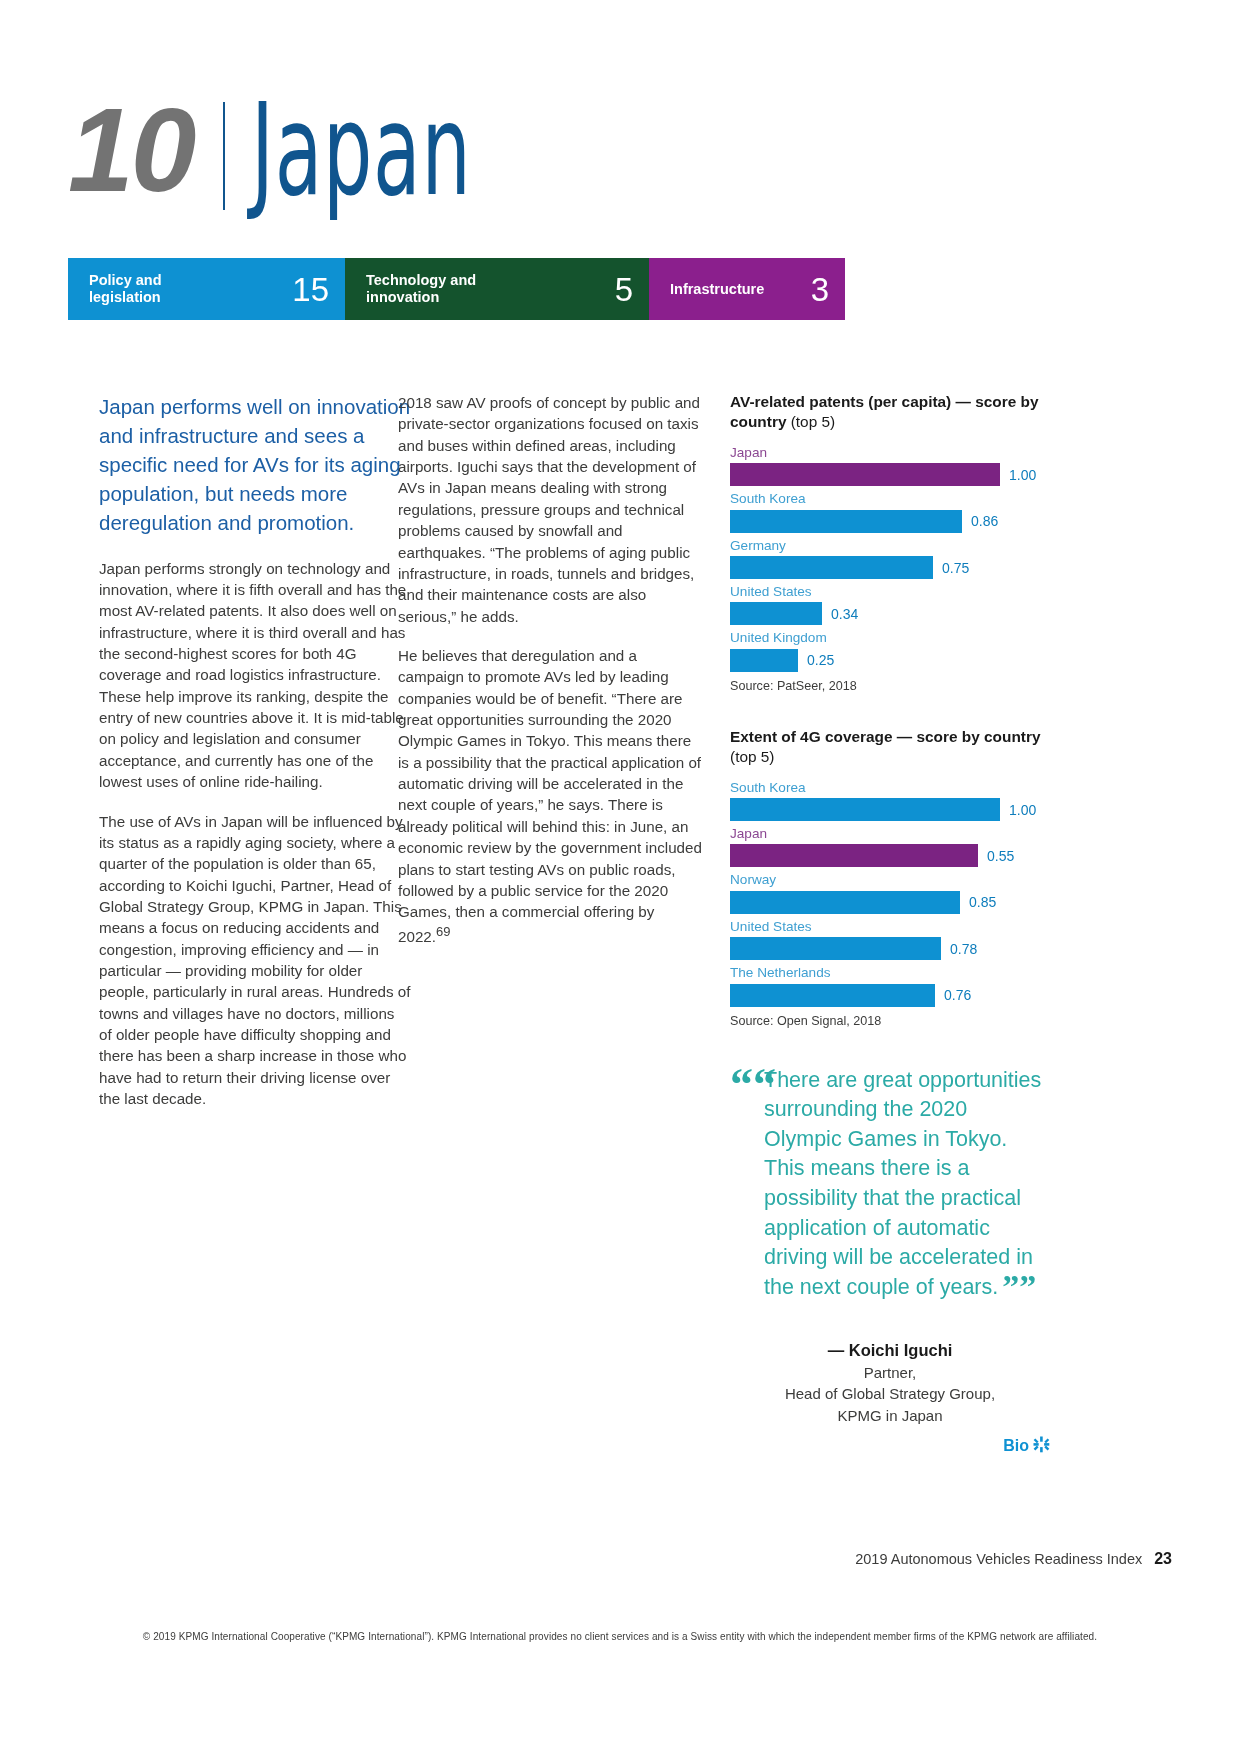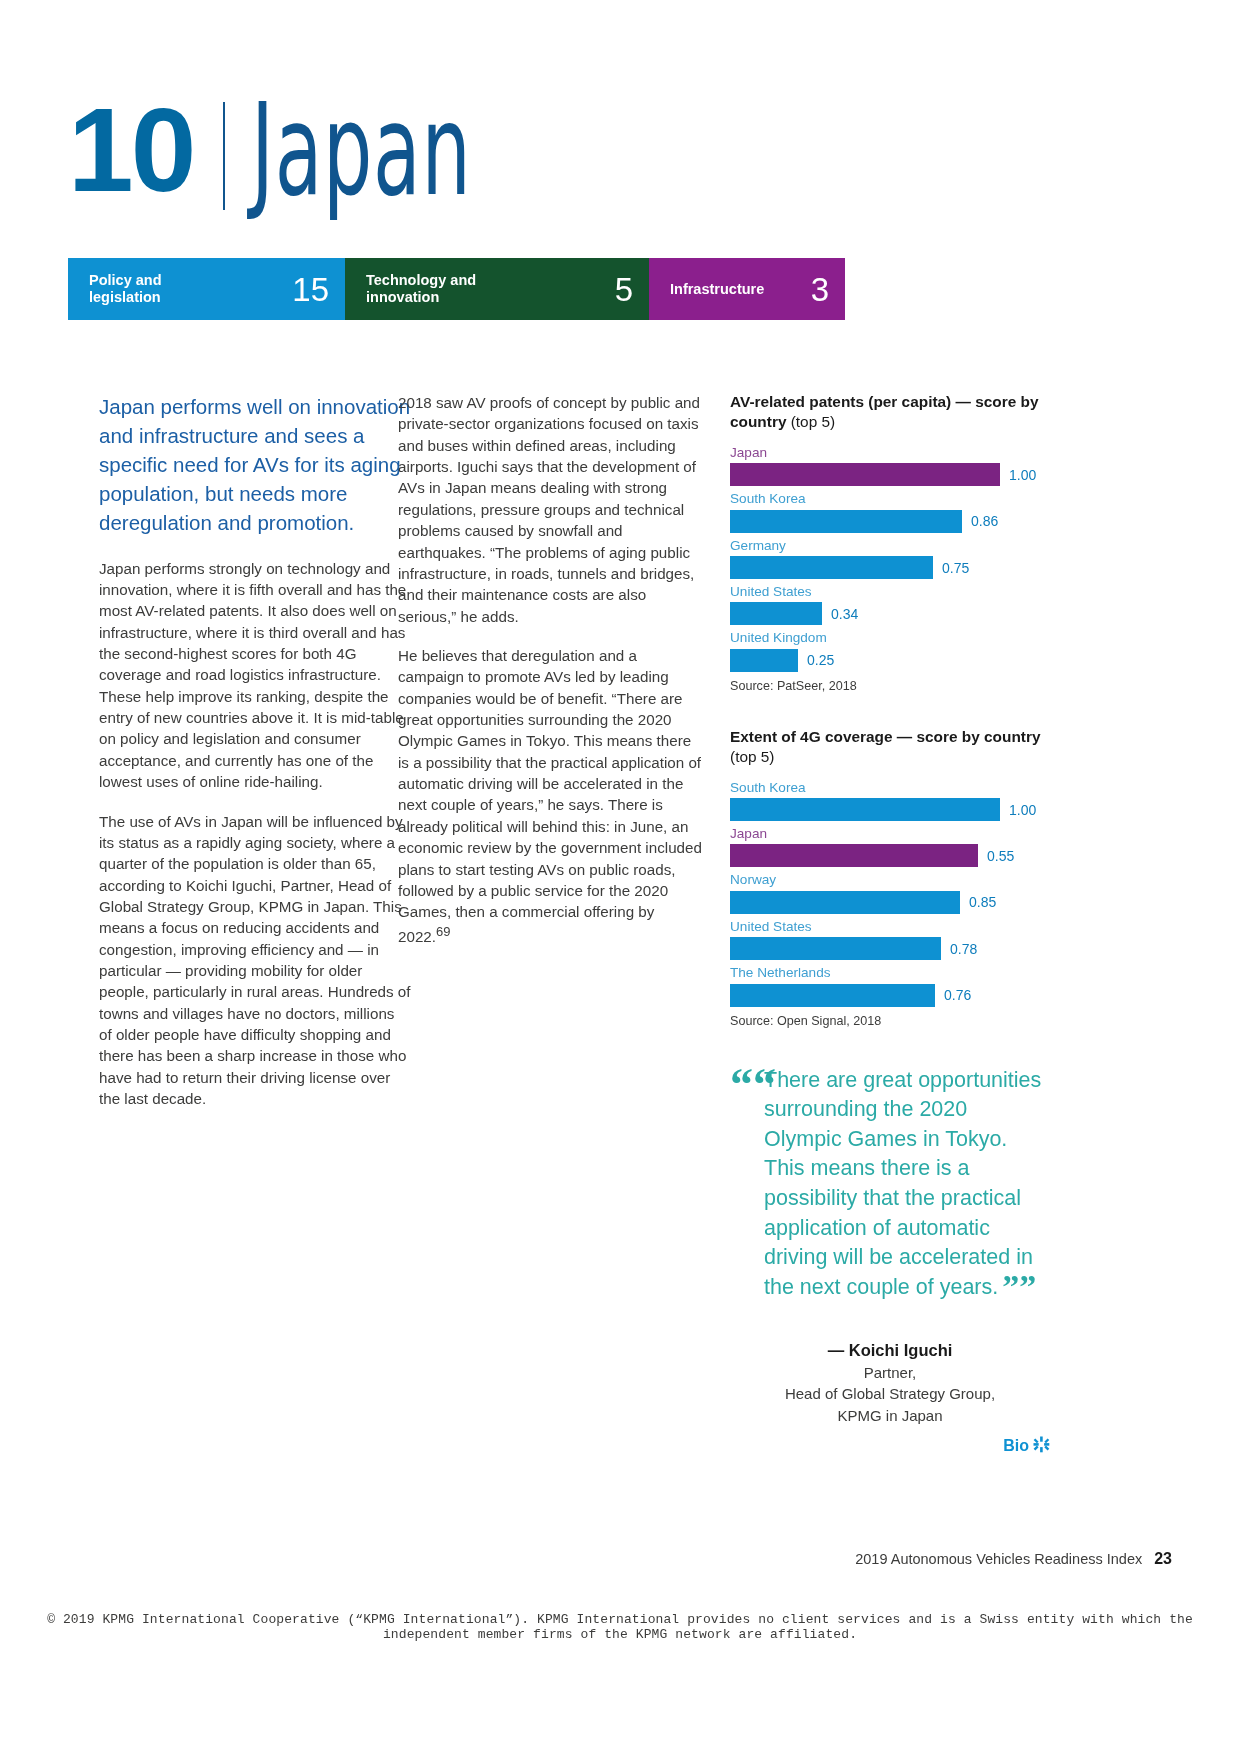--- a/index.html
+++ b/index.html
@@ -23,23 +23,24 @@
     position: absolute;
     left: 68px;
     top: 96px;
     display: flex;
     align-items: flex-start;
   }
   .title-rank {
     font-size: 118px;
     line-height: 0.92;
     font-weight: bold;
-    color: #0369a1;
+    color: #737373;
     letter-spacing: -3px;
     font-family: "Liberation Sans", sans-serif;
+    font-style: italic;
   }
   .title-divider {
     width: 2px;
     height: 108px;
     background: #10558E;
     margin: 6px 26px 0 30px;
   }
   .title-country {
     font-size: 120px;
     line-height: 0.9;
@@ -213,24 +214,23 @@
     color: #1A1A1A;
     margin-left: 12px;
     font-size: 16px;
   }
   .copyright {
     position: absolute;
     left: 0;
     right: 0;
     bottom: 112px;
     text-align: center;
-    font-size: 13px;
+    font-size: 10px;
     color: #3C3C3B;
     letter-spacing: 0.1px;
-    font-family: Liberation Mono, monospace;
   }
 </style>
 </head>
 <body>
 
 <div class="page">
 
   <div class="title-row">
     <div class="title-rank">10</div>
     <div class="title-divider"></div>

